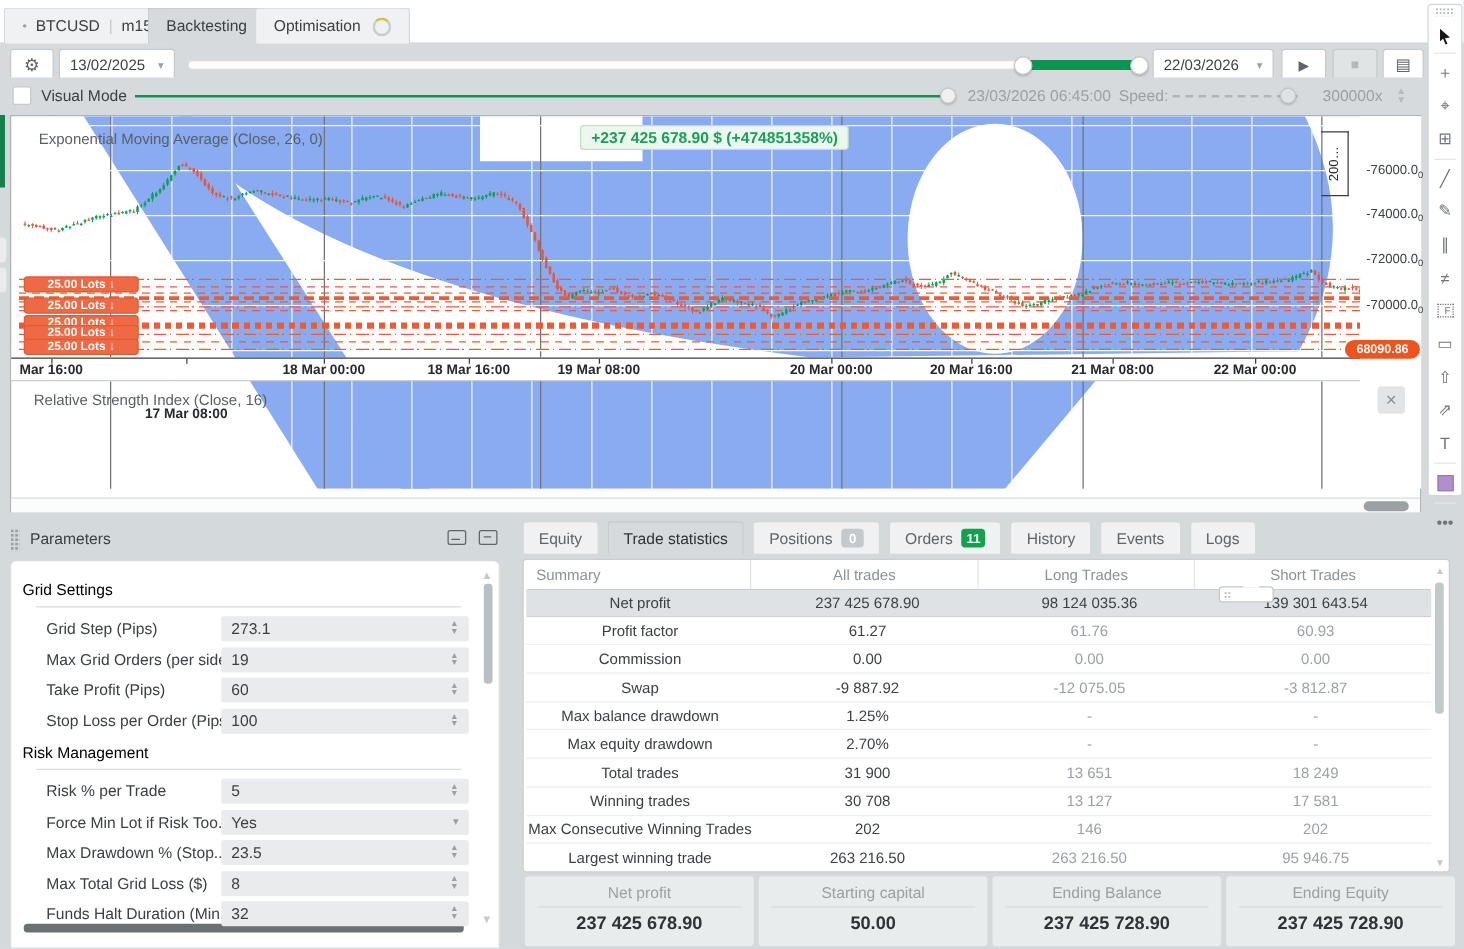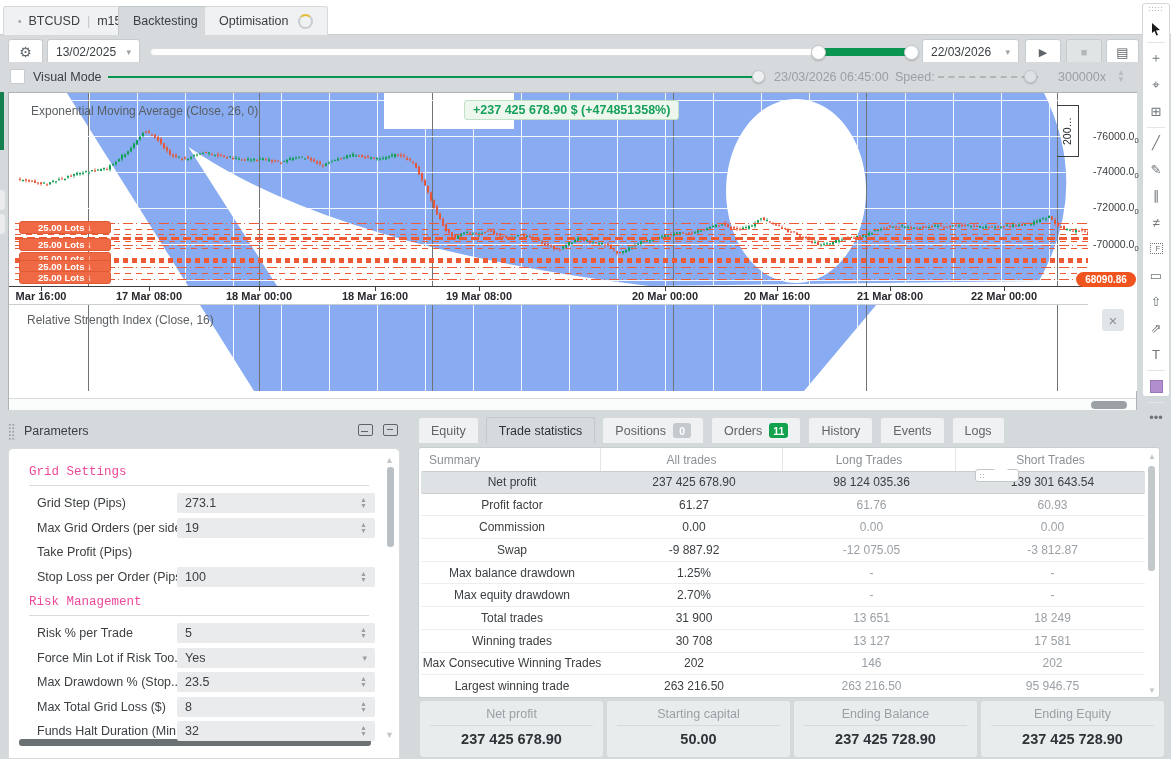--- a/index.html
+++ b/index.html
@@ -71,21 +71,21 @@
   .swatch { width:13px; height:13px; background:#b18fcf; border:1px solid #9a77bb; }
 
   
   .paramhead { left:0; top:415px; width:408px; height:32px; }
   .pgrip { position:absolute; left:8px; top:8px; width:8px; height:18px; background:radial-gradient(#9aa0a5 1px, transparent 1px); background-size:3.5px 3.5px; }
   .ptitle { position:absolute; left:24px; top:9px; font-size:12.5px; color:#3c4043; }
   .phicon { position:absolute; top:9px; width:15px; height:12px; border:1.5px solid #5f6468; border-radius:2px; }
   .phicon.save:after { content:""; position:absolute; left:3px; top:0; width:6px; height:4px; border-bottom:1.5px solid #5f6468; }
   .phicon.pop:after { content:""; position:absolute; left:2px; top:6px; width:7px; height:0; border-top:1.5px solid #5f6468; }
   .paramcard { left:8px; top:448px; width:392px; height:311px; background:#ffffff; border-radius:5px 5px 0 0; border:1px solid #d8dcde; }
-  .sectitle { position:absolute; left:20px; font-size:12.5px; color:#ec4899;font-family:Liberation Mono, monospace; }
+  .sectitle { position:absolute; left:9px; font-size:12.5px; color:#000000; }
   .sechr { position:absolute; left:20px; width:340px; height:1px; background:#d8dcde; }
   .prow-label { position:absolute; left:28px; font-size:12.5px; color:#3c4043; }
   .prow-input { position:absolute; left:168px; width:198px; height:20px; background:#e9ebec; border-radius:2px; font-size:12.5px; color:#3c4043; display:flex; align-items:center; padding:0 8px; justify-content:space-between; }
   .pspin { color:#9aa0a5; font-size:7px; line-height:6px; text-align:center; }
   .pscroll-up, .pscroll-down { position:absolute; left:376px; color:#c3c8cb; font-size:9px; }
   .pscroll-thumb { position:absolute; left:378px; width:7px; background:#b9bfc3; border-radius:3px; }
   .pscroll-h { position:absolute; left:10px; top:290px; width:352px; height:7px; background:#6b7073; border-radius:3px; }
 
   
   .rtabs { left:412px; top:417px; width:759px; height:26px; }
@@ -967,21 +967,21 @@
         </div>
     </div>
 
     <div class="axisrow" id="axisrow" style="z-index:3;">
       <div class="flagmark">
           <span class="grip"></span>
         </div>
     <div class="axistick" style="left: 32px;"></div>
         <span class="axislabel" style="left: 32px;">Mar 16:00</span>
         <div class="axistick" style="left: 140px;"></div>
-        <span class="axislabel" style="left: 140px;">17 Mar 08:00</span>
+        <span class="axislabel" style="left: 140px; margin-top: 35px;">17 Mar 08:00</span>
         <div class="axistick" style="left: 250px;"></div>
         <span class="axislabel" style="left: 250px;">18 Mar 00:00</span>
         <div class="axistick" style="left: 366px;"></div>
         <span class="axislabel" style="left: 366px;">18 Mar 16:00</span>
         <div class="axistick" style="left: 470px;"></div>
         <span class="axislabel" style="left: 470px;">19 Mar 08:00</span>
         <div class="axistick" style="left: 656px;"></div>
         <span class="axislabel" style="left: 656px;">20 Mar 00:00</span>
         <div class="axistick" style="left: 768px;"></div>
         <span class="axislabel" style="left: 768px;">20 Mar 16:00</span>
@@ -1090,20 +1090,24 @@
       <div class="prow-input" style="top: 44px;">
         <span>273.1</span>
         <span class="pspin">▲<br>▼</span>
       </div>
       <span class="prow-label" style="top: 71.5px;">Max Grid Orders (per side)</span>
       <div class="prow-input" style="top: 68.5px;">
         <span>19</span>
         <span class="pspin">▲<br>▼</span>
       </div>
       <span class="prow-label" style="top: 96px;">Take Profit (Pips)</span>
+      <div class="prow-input" style="top: 93px;">
+        <span>60</span>
+        <span class="pspin">▲<br>▼</span>
+      </div>
       <span class="prow-label" style="top: 120.5px;">Stop Loss per Order (Pips)</span>
       <div class="prow-input" style="top: 117.5px;">
         <span>100</span>
         <span class="pspin">▲<br>▼</span>
       </div>
       <span class="sectitle" style="top: 146px;">Risk Management</span>
       <div class="sechr" style="top: 166px;"></div>
       <span class="prow-label" style="top: 177px;">Risk % per Trade</span>
       <div class="prow-input" style="top: 174px;">
         <span>5</span>

